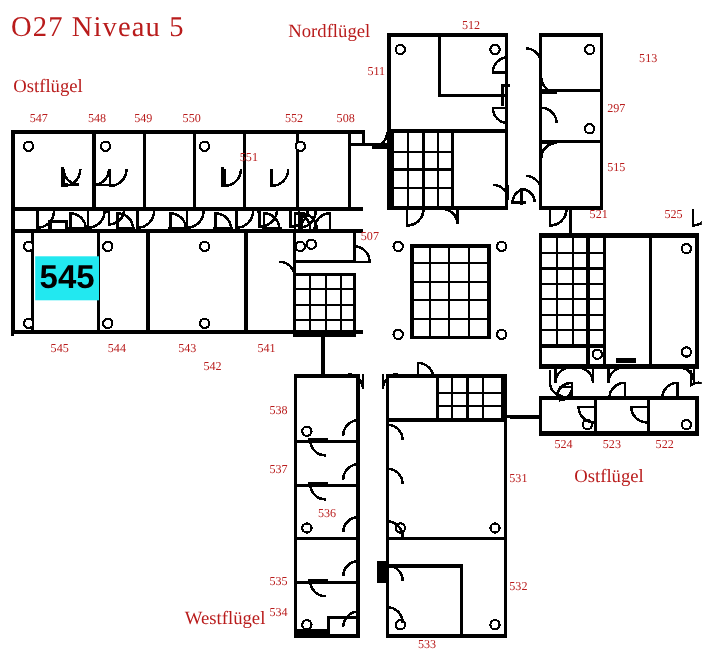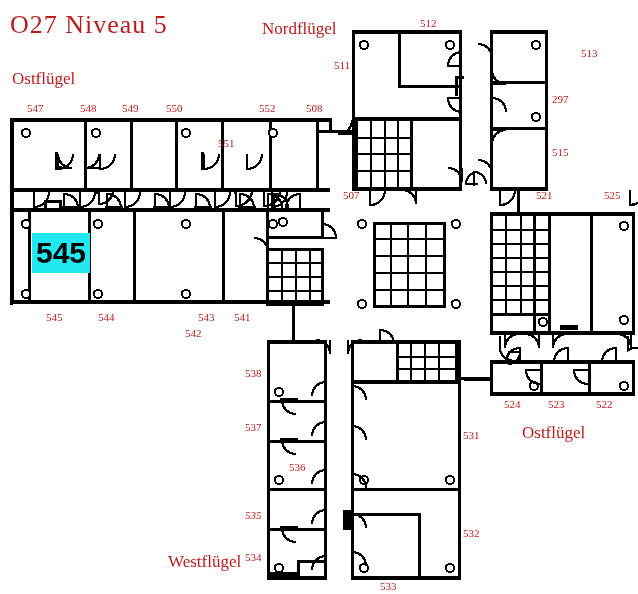--- a/index.html
+++ b/index.html
@@ -437,38 +437,38 @@
       <div class="lbl wing" style="left: 168px; top: 553px;">Westflügel</div>
       <div class="lbl room-num" style="left: 27px; top: 103px;">547</div>
       <div class="lbl room-num" style="left: 80px; top: 103px;">548</div>
       <div class="lbl room-num" style="left: 122px; top: 103px;">549</div>
       <div class="lbl room-num" style="left: 166px; top: 103px;">550</div>
       <div class="lbl room-num" style="left: 218px; top: 103px; margin-top: 35px;">551</div>
       <div class="lbl room-num" style="left: 259px; top: 103px;">552</div>
       <div class="lbl room-num" style="left: 306px; top: 103px;">508</div>
       <div class="lbl room-num" style="left: 46px; top: 312px;">545</div>
       <div class="lbl room-num" style="left: 98px; top: 312px;">544</div>
-      <div class="lbl room-num" style="left: 162px; top: 312px; margin-left: 36px;">543</div>
+      <div class="lbl room-num" style="left: 162px; top: 312px;">543</div>
       <div class="lbl room-num" style="left: 185px; top: 312px; margin-top: 16px;">542</div>
       <div class="lbl room-num" style="left: 234px; top: 312px;">541</div>
-      <div class="lbl room-num" style="left: 328px; top: 190px; margin-left: 15px;">507</div>
+      <div class="lbl room-num" style="left: 328px; top: 210px;">507</div>
       <div class="lbl room-num" style="left: 334px; top: 60px;">511</div>
       <div class="lbl room-num" style="left: 420px; top: 18px;">512</div>
       <div class="lbl room-num" style="left: 581px; top: 48px;">513</div>
       <div class="lbl room-num" style="left: 552px; top: 94px;">297</div>
       <div class="lbl room-num" style="left: 552px; top: 147px;">515</div>
       <div class="lbl room-num" style="left: 536px; top: 190px;">521</div>
       <div class="lbl room-num" style="left: 604px; top: 190px;">525</div>
       <div class="lbl room-num" style="left: 504px; top: 399px;">524</div>
       <div class="lbl room-num" style="left: 548px; top: 399px;">523</div>
       <div class="lbl room-num" style="left: 596px; top: 399px;">522</div>
       <div class="lbl room-num" style="left: 245px; top: 368px;">538</div>
       <div class="lbl room-num" style="left: 245px; top: 422px;">537</div>
       <div class="lbl room-num" style="left: 245px; top: 462px; margin-left: 44px;">536</div>
-      <div class="lbl room-num" style="left: 245px; top: 510px; font-style: italic;">535</div>
+      <div class="lbl room-num" style="left: 245px; top: 524px;">535</div>
       <div class="lbl room-num" style="left: 245px; top: 552px;">534</div>
       <div class="lbl room-num" style="left: 463px; top: 430px;">531</div>
       <div class="lbl room-num" style="left: 463px; top: 528px;">532</div>
       <div class="lbl room-num" style="left: 380px; top: 581px;">533</div>
     </div>
 
   <div class="lbl title" style="left:10px;top:12px;">O27  Niveau 5</div>
 
 </div>
 

